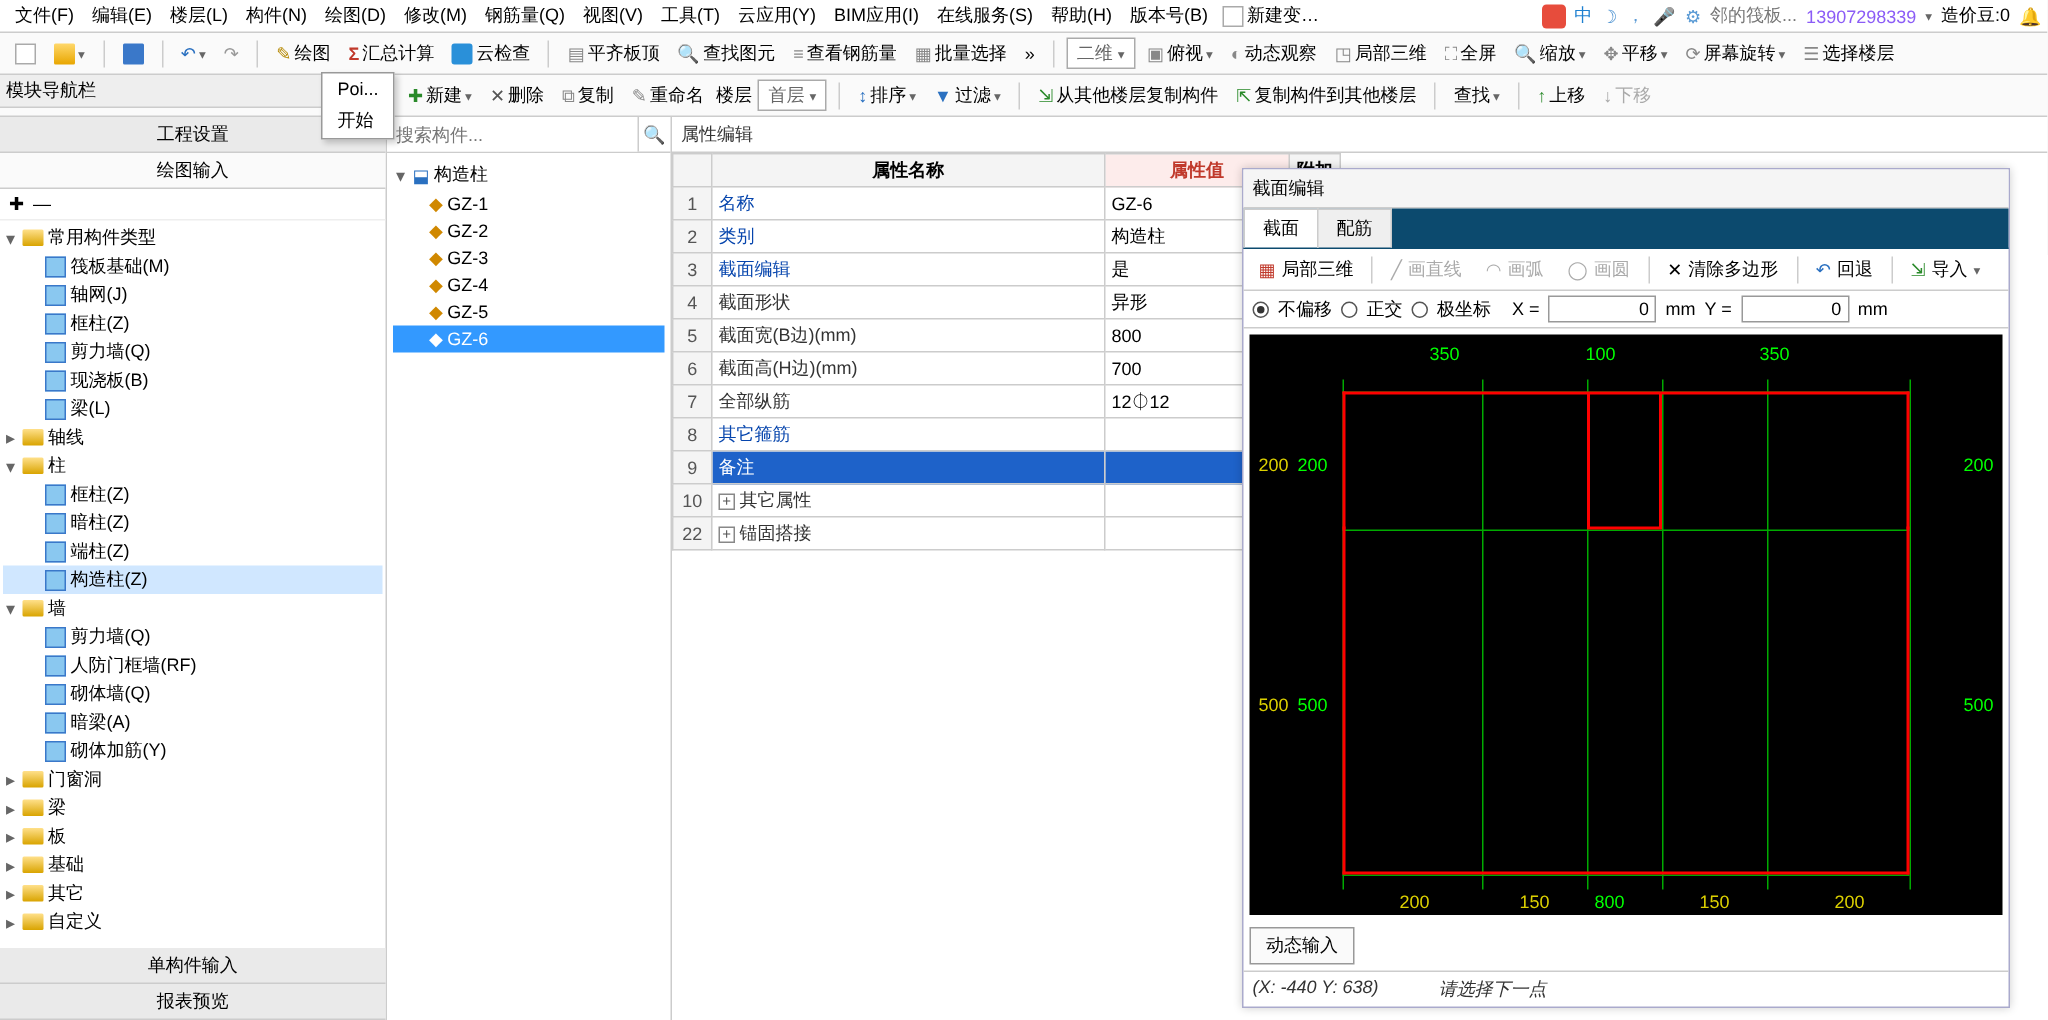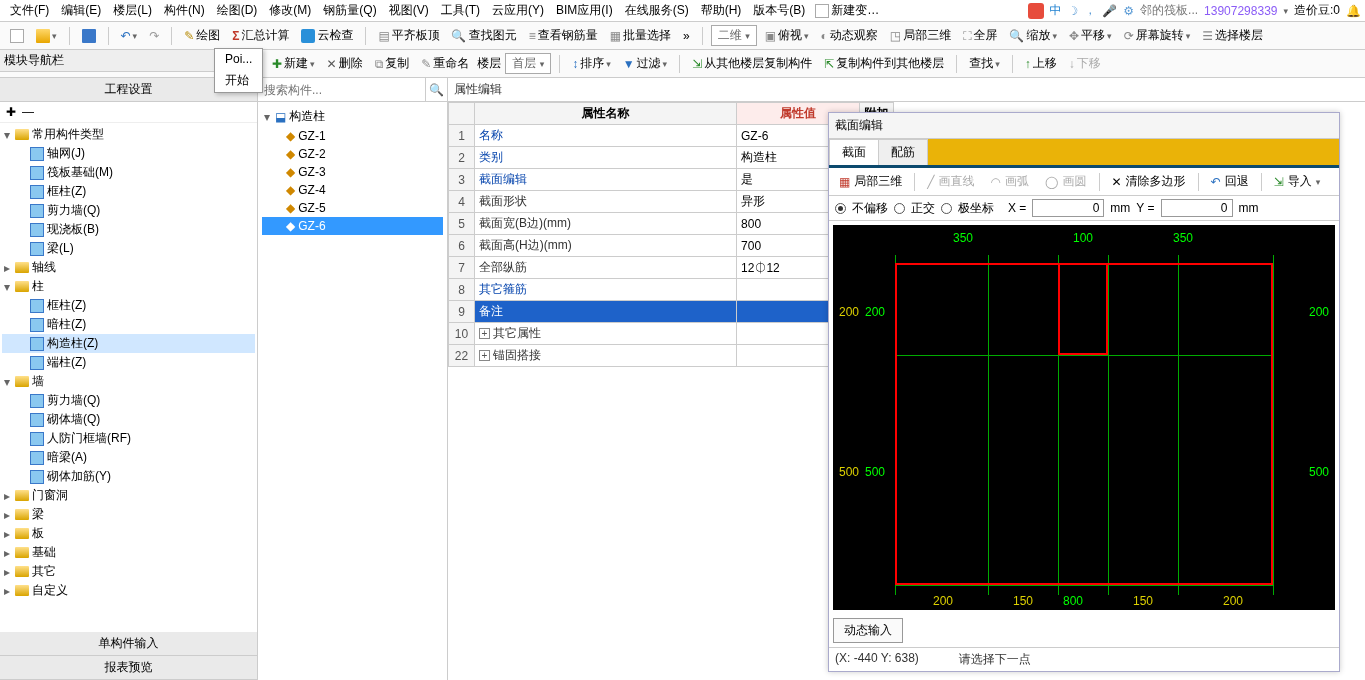--- a/index.html
+++ b/index.html
@@ -43,36 +43,36 @@
 .prop-table th { background: #f4f4f4; text-align: center; }
 .prop-table th.val { color: #c0392b; background: #fdeceb; }
 .prop-table td.rownum { width: 26px; text-align: center; background: #f4f4f4; color: #555; }
 .prop-table td.name-blue { color: #0645ad; }
 .prop-table td.name-norm { color: #333; }
 .prop-table tr.sel td { background: #1e62c9; color: #fff; }
 .prop-table tr.sel td.rownum { background: #f4f4f4; color: #555; }
 .chk { width: 12px; height: 12px; border: 1px solid #888; display: inline-block; }
 .section-pane { position: absolute; left: 828px; top: 112px; width: 512px; height: 560px; background: #fff; border: 1px solid #aac; box-shadow: 0 0 6px rgba(0,0,0,.2); display: flex; flex-direction: column; }
 .section-title { background: #f5f5f5; padding: 4px 6px; border-bottom: 1px solid #ccc; }
-.section-tabs { display: flex; border-bottom: 3px solid #0c4a6e; background: #eab308; }
+.section-tabs { display: flex; border-bottom: 1px solid #0c4a6e; background: #0c4a6e; }
 .section-tabs .tab { padding: 4px 12px; border: 1px solid #ccc; border-bottom: none; margin-right: -1px; cursor: pointer; background: #efefef; }
 .section-tabs .tab.active { background: #fff; }
 .section-tool { display: flex; align-items: center; gap: 8px; padding: 3px 6px; border-bottom: 1px solid #ccc; flex-wrap: wrap; }
 .section-tool .grp { display: flex; align-items: center; gap: 4px; }
 .section-tool .vline { width: 1px; height: 18px; background: #ccc; }
 .radio { width: 11px; height: 11px; border: 1px solid #555; border-radius: 50%; display: inline-block; position: relative; }
 .radio.checked::after { content: ""; width: 5px; height: 5px; background: #333; border-radius: 50%; position: absolute; left: 2px; top: 2px; }
 .coord-row { display: flex; align-items: center; gap: 6px; padding: 3px 6px; border-bottom: 1px solid #ccc; }
 .coord-row input { width: 72px; height: 18px; text-align: right; border: 1px solid #999; padding: 0 4px; }
 .canvas-area { flex: 1; position: relative; background: #000; margin: 4px; overflow: hidden; }
 .dim { position: absolute; color: #00ff00; font-size: 12px; }
 .dim.yellow { color: #dcd000; }
 .redshape { position: absolute; border: 2px solid red; }
 .dynbtn { margin: 4px; padding: 3px 10px; border: 1px solid #999; background: #fafafa; width: fit-content; cursor: pointer; }
-.status-row { border-top: 1px solid #ccc; padding: 3px 6px; display: flex; gap: 40px; color: #333; }
+.status-row { border-top: 1px solid #ccc; padding: 3px 6px; display: flex; gap: 40px; color: #333; font-style: italic; }
 .dropdown-dummy { position: absolute; left: 214px; top: 48px; background: #fff; border: 1px solid #999; box-shadow: 2px 2px 4px rgba(0,0,0,.2); }
 .dropdown-dummy div { padding: 3px 10px; cursor: pointer; }
 .combosmall { border: 1px solid #aaa; padding: 1px 6px; background: #fff; color: #666; }
 .nav-bar-label { background: #eee; padding: 2px 4px; border-bottom: 1px solid #ccc; font-size: 12px; }
 .tiny-icons-row { display: flex; gap: 6px; padding: 3px 6px; border-bottom: 1px solid #eee; }
 .tiny-icons-row span { cursor: pointer; }
 .plusbox { display: inline-block; width: 11px; height: 11px; border: 1px solid #888; text-align: center; line-height: 9px; font-size: 10px; color: #555; margin-right: 3px; }
 .arrow-down { font-size: 9px; color: #666; }
 .greenline { position: absolute; background: #00aa00; }
 </style>
@@ -258,40 +258,41 @@
     </span>
   <span class="tb-btn" style="color:#aaa">
       <span>↓</span>
       <span>下移</span>
     </span>
 </div>
 
 <div class="main">
   <div class="left-pane">
     <div class="panel-title">工程设置</div>
+    <div class="panel-title" style="background:#fafafa">绘图输入</div>
     <div class="tiny-icons-row">
       <span>✚</span>
       <span>—</span>
     </div>
     <div class="tree">
       <div class="tree-node">
           <span class="expand">▾</span>
           <span class="folder"></span>
           <span>常用构件类型</span>
         </div>
       <div class="tree-node" style="padding-left:28px">
           <span class="item-icon"></span>
+          <span>筏板基础(M)</span>
+        </div>
+      <div class="tree-node" style="padding-left:28px">
+          <span class="item-icon"></span>
           <span>轴网(J)</span>
         </div>
       <div class="tree-node" style="padding-left:28px">
           <span class="item-icon"></span>
-          <span>筏板基础(M)</span>
-        </div>
-      <div class="tree-node" style="padding-left:28px">
-          <span class="item-icon"></span>
           <span>框柱(Z)</span>
         </div>
       <div class="tree-node" style="padding-left:28px">
           <span class="item-icon"></span>
           <span>剪力墙(Q)</span>
         </div>
       <div class="tree-node" style="padding-left:28px">
           <span class="item-icon"></span>
           <span>现浇板(B)</span>
         </div>
@@ -310,44 +311,44 @@
           <span>柱</span>
         </div>
       <div class="tree-node" style="padding-left:28px">
           <span class="item-icon"></span>
           <span>框柱(Z)</span>
         </div>
       <div class="tree-node" style="padding-left:28px">
           <span class="item-icon"></span>
           <span>暗柱(Z)</span>
         </div>
+      <div class="tree-node" style="padding-left:28px">
+          <span class="item-icon"></span>
+          <span>端柱(Z)</span>
+        </div>
       <div class="tree-node selected" style="padding-left:28px">
           <span class="item-icon"></span>
           <span>构造柱(Z)</span>
         </div>
-      <div class="tree-node" style="padding-left:28px">
-          <span class="item-icon"></span>
-          <span>端柱(Z)</span>
-        </div>
       <div class="tree-node">
           <span class="expand">▾</span>
           <span class="folder"></span>
           <span>墙</span>
         </div>
       <div class="tree-node" style="padding-left:28px">
           <span class="item-icon"></span>
           <span>剪力墙(Q)</span>
         </div>
       <div class="tree-node" style="padding-left:28px">
           <span class="item-icon"></span>
+          <span>人防门框墙(RF)</span>
+        </div>
+      <div class="tree-node" style="padding-left:28px">
+          <span class="item-icon"></span>
           <span>砌体墙(Q)</span>
-        </div>
-      <div class="tree-node" style="padding-left:28px">
-          <span class="item-icon"></span>
-          <span>人防门框墙(RF)</span>
         </div>
       <div class="tree-node" style="padding-left:28px">
           <span class="item-icon"></span>
           <span>暗梁(A)</span>
         </div>
       <div class="tree-node" style="padding-left:28px">
           <span class="item-icon"></span>
           <span>砌体加筋(Y)</span>
         </div>
       <div class="tree-node">
@@ -561,21 +562,21 @@
     <span style="margin-left:8px">X =</span>
     <input value="0" style="">
     <span>mm</span>
     <span>Y =</span>
     <input value="0" style="">
     <span>mm</span>
   </div>
   <div class="canvas-area">
 
     <span class="dim" style="left:120px;top:6px">350</span>
-    <span class="dim" style="left:240px;top:6px">100</span>
+    <span class="dim" style="left:224px;top:6px">100</span>
     <span class="dim" style="left:340px;top:6px">350</span>
 
     <span class="dim yellow" style="left:6px;top:80px">200</span>
     <span class="dim yellow" style="left:6px;top:240px">500</span>
 
     <span class="dim" style="left:32px;top:80px">200</span>
     <span class="dim" style="left:32px;top:240px">500</span>
 
     <span class="dim" style="right:6px;top:80px">200</span>
     <span class="dim" style="right:6px;top:240px">500</span>

